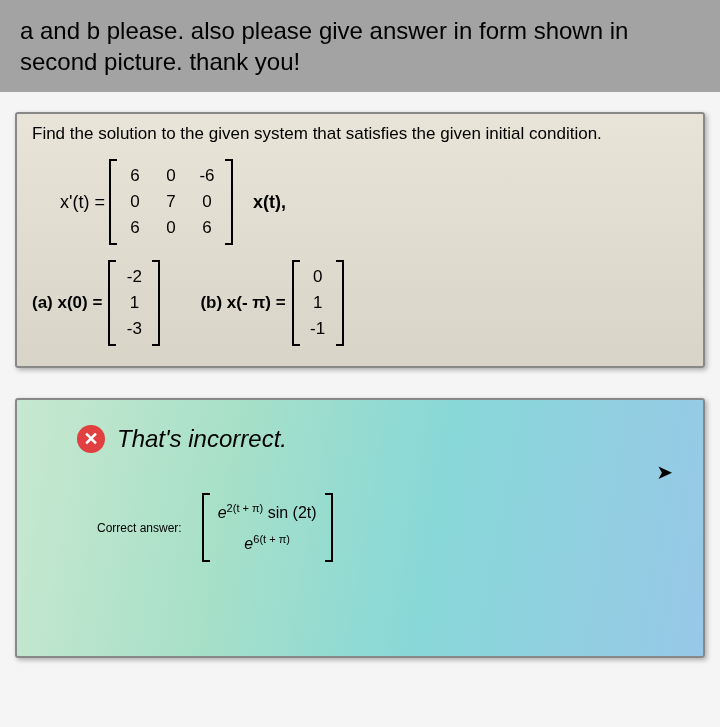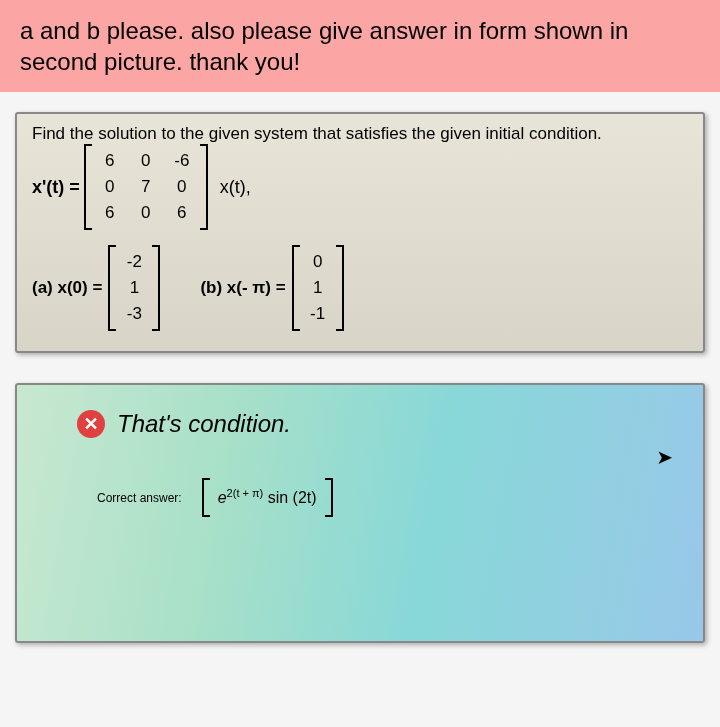--- a/index.html
+++ b/index.html
@@ -5,35 +5,35 @@
     * { margin: 0; padding: 0; box-sizing: border-box; }
     body {
       width: 720px;
       height: 727px;
       font-family: Arial, sans-serif;
       background: #f5f5f5;
       position: relative;
     }
     .header {
       padding: 15px 20px;
-      background: #fca5a5;
+      background: #a3a3a3;
       font-size: 24px;
       line-height: 1.3;
     }
     .problem-panel {
       margin: 20px 15px 0 15px;
       background: linear-gradient(to bottom, #e8e4d8, #d8d4c8);
       border: 2px solid #888;
       border-radius: 3px;
       box-shadow: 2px 2px 5px rgba(0,0,0,0.3);
       padding: 10px 15px 20px 15px;
     }
     .problem-text {
       font-size: 17px;
-      margin-bottom: 0;
+      margin-bottom: 15px;
     }
     .equation-row {
       display: flex;
       align-items: center;
       margin-bottom: 15px;
       font-size: 18px;
     }
     .bracket-matrix {
       display: inline-flex;
       align-items: stretch;
@@ -55,21 +55,21 @@
       display: flex;
       gap: 12px;
       justify-content: center;
     }
     .matrix-cell {
       min-width: 24px;
       text-align: center;
       padding: 3px 2px;
       font-size: 17px;
     }
-    .label-text { font-weight: bold; margin-right: 4px; }
+    .label-text { font-weight: normal; margin-right: 4px; margin-left: 28px; }
     .conditions-row {
       display: flex;
       align-items: center;
       gap: 40px;
       font-size: 17px;
     }
     .cond-item { display: flex; align-items: center; }
     .cond-label { font-weight: bold; margin-right: 6px; }
     
     .feedback-panel {
@@ -153,21 +153,21 @@
           <span class="matrix-cell">0</span>
         </span>
         <span class="matrix-row">
           <span class="matrix-cell">6</span>
           <span class="matrix-cell">0</span>
           <span class="matrix-cell">6</span>
         </span>
       </span>
       <span class="bracket bracket-right"></span>
     </span>
-    <span style="font-weight:normal;margin-left:12px;">x(t),</span>
+    <span style="font-weight:bold;margin-left:20px;">x(t),</span>
   </div>
 
   <div class="conditions-row">
     <div class="cond-item">
       <span class="cond-label">(a) x(0) =</span>
       <span class="bracket-matrix">
         <span class="bracket bracket-left"></span>
         <span class="matrix-body">
           <span class="matrix-row">
               <span class="matrix-cell">-2</span>
@@ -199,31 +199,36 @@
         </span>
         <span class="bracket bracket-right"></span>
       </span>
     </div>
   </div>
 </div>
 
 <div class="feedback-panel">
   <div class="incorrect-row">
     <div class="x-icon">✕</div>
-    <div class="incorrect-text">That's condition.</div>
+    <div class="incorrect-text">That's incorrect.</div>
   </div>
   <div class="cursor-arrow">➤</div>
 
   <div class="correct-row">
     <span class="correct-label">Correct answer:</span>
     <span class="bracket-matrix answer-matrix">
       <span class="bracket bracket-left"></span>
       <span class="matrix-body">
         <span class="matrix-row">
             <span class="matrix-cell">
           <span></span><i>e</i><span class="expo">2(t + π)</span><span> sin (2t)</span>
         </span>
           </span>
+        <span class="matrix-row">
+            <span class="matrix-cell">
+          <span></span><i>e</i><span class="expo">6(t + π)</span><span></span>
+        </span>
+          </span>
       </span>
       <span class="bracket bracket-right"></span>
     </span>
   </div>
 </div>
 
 </body></html>

